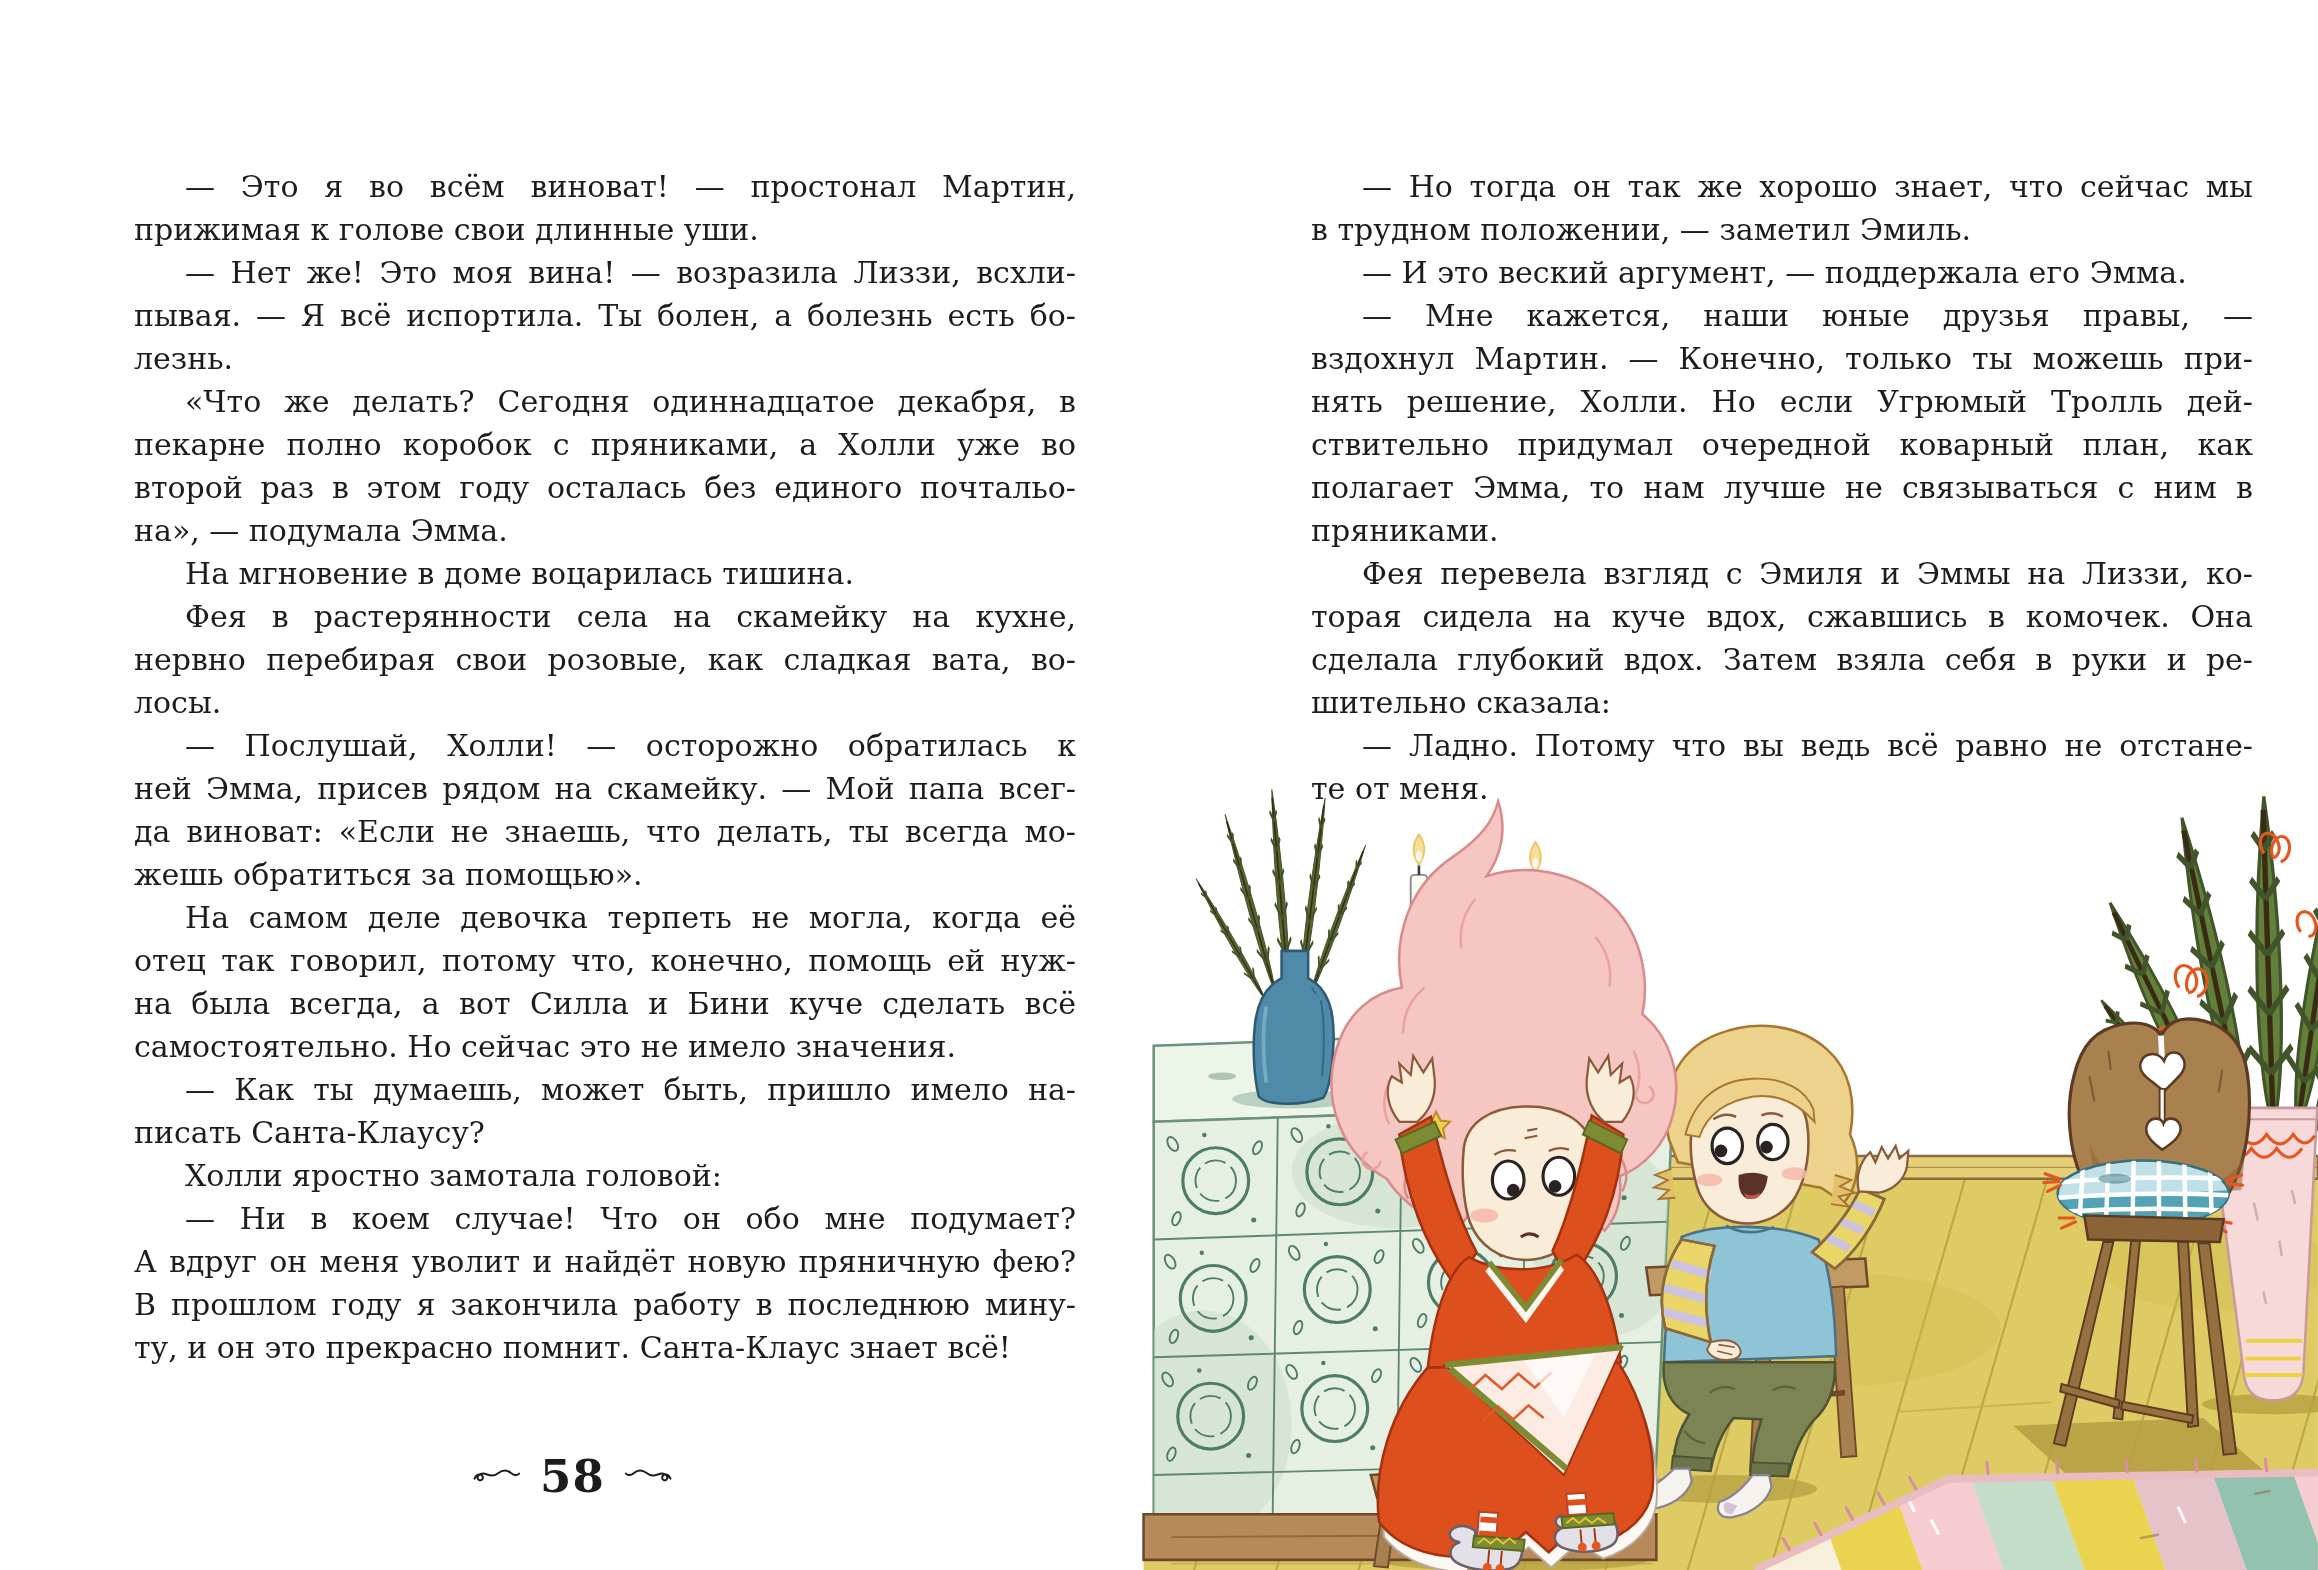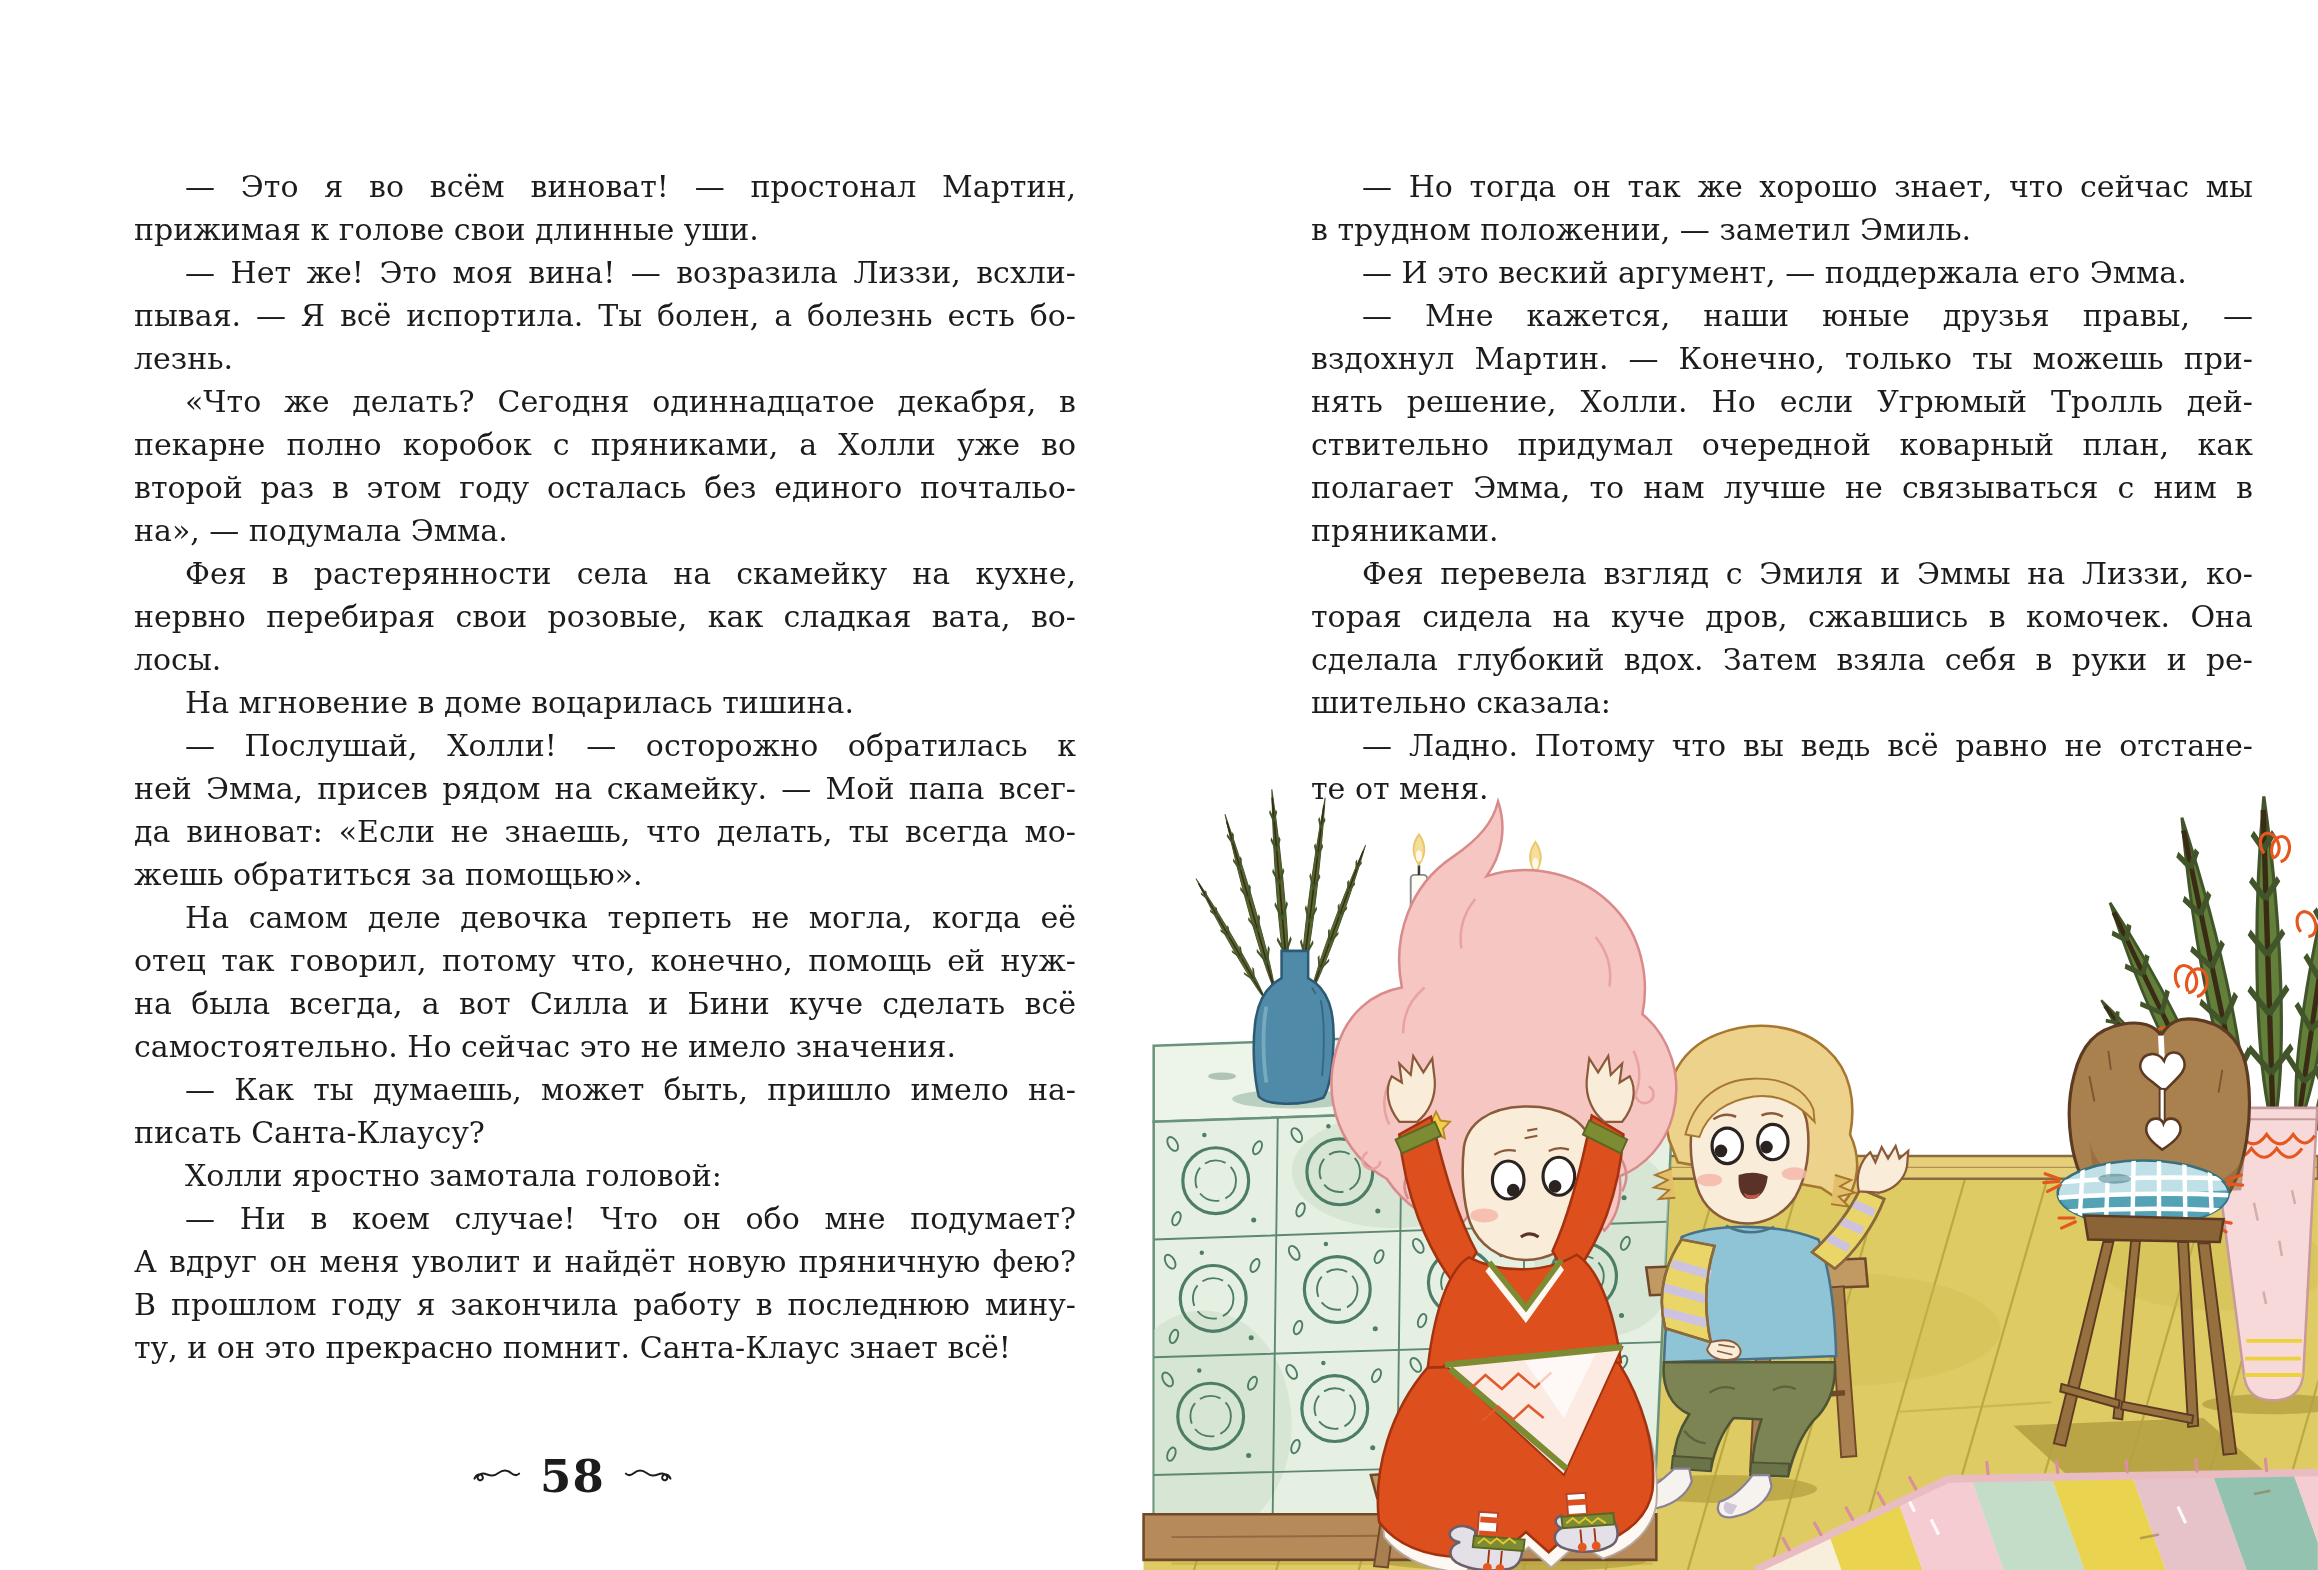--- a/index.html
+++ b/index.html
@@ -36,26 +36,26 @@
       <div class="line">пывая. — Я всё испортила. Ты болен, а болезнь есть бо-</div>
       <div class="line last">лезнь.</div>
     </div>
     <div class="para">
       <div class="line first">«Что же делать? Сегодня одиннадцатое декабря, в</div>
       <div class="line">пекарне полно коробок с пряниками, а Холли уже во</div>
       <div class="line">второй раз в этом году осталась без единого почтальо-</div>
       <div class="line last">на», — подумала Эмма.</div>
     </div>
     <div class="para">
+      <div class="line first last">На мгновение в доме воцарилась тишина.</div>
+    </div>
+    <div class="para">
       <div class="line first">Фея в растерянности села на скамейку на кухне,</div>
       <div class="line">нервно перебирая свои розовые, как сладкая вата, во-</div>
       <div class="line last">лосы.</div>
-    </div>
-    <div class="para">
-      <div class="line first last">На мгновение в доме воцарилась тишина.</div>
     </div>
     <div class="para">
       <div class="line first">— Послушай, Холли! — осторожно обратилась к</div>
       <div class="line">ней Эмма, присев рядом на скамейку. — Мой папа всег-</div>
       <div class="line">да виноват: «Если не знаешь, что делать, ты всегда мо-</div>
       <div class="line last">жешь обратиться за помощью».</div>
     </div>
     <div class="para">
       <div class="line first">На самом деле девочка терпеть не могла, когда её</div>
       <div class="line">отец так говорил, потому что, конечно, помощь ей нуж-</div>
@@ -88,21 +88,21 @@
     <div class="para">
       <div class="line first">— Мне кажется, наши юные друзья правы, —</div>
       <div class="line">вздохнул Мартин. — Конечно, только ты можешь при-</div>
       <div class="line">нять решение, Холли. Но если Угрюмый Тролль дей-</div>
       <div class="line">ствительно придумал очередной коварный план, как</div>
       <div class="line">полагает Эмма, то нам лучше не связываться с ним в</div>
       <div class="line last">пряниками.</div>
     </div>
     <div class="para">
       <div class="line first">Фея перевела взгляд с Эмиля и Эммы на Лиззи, ко-</div>
-      <div class="line">торая сидела на куче дров, сжавшись в комочек. Она</div>
+      <div class="line">торая сидела на куче вдох, сжавшись в комочек. Она</div>
       <div class="line">сделала глубокий вдох. Затем взяла себя в руки и ре-</div>
       <div class="line last">шительно сказала:</div>
     </div>
     <div class="para">
       <div class="line first">— Ладно. Потому что вы ведь всё равно не отстане-</div>
       <div class="line last">те от меня.</div>
     </div>
   </div>
 
 <div class="pagenum-row">

